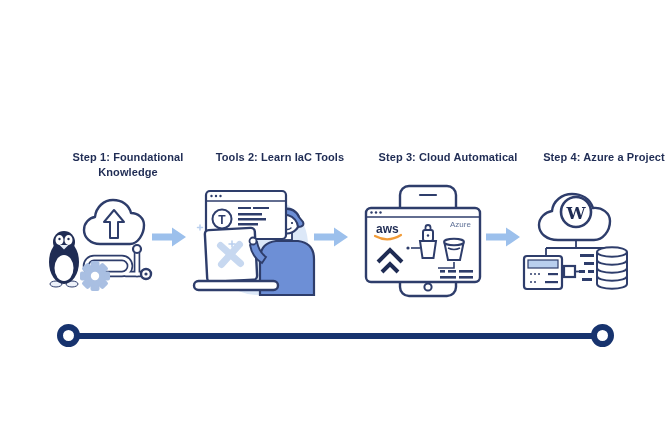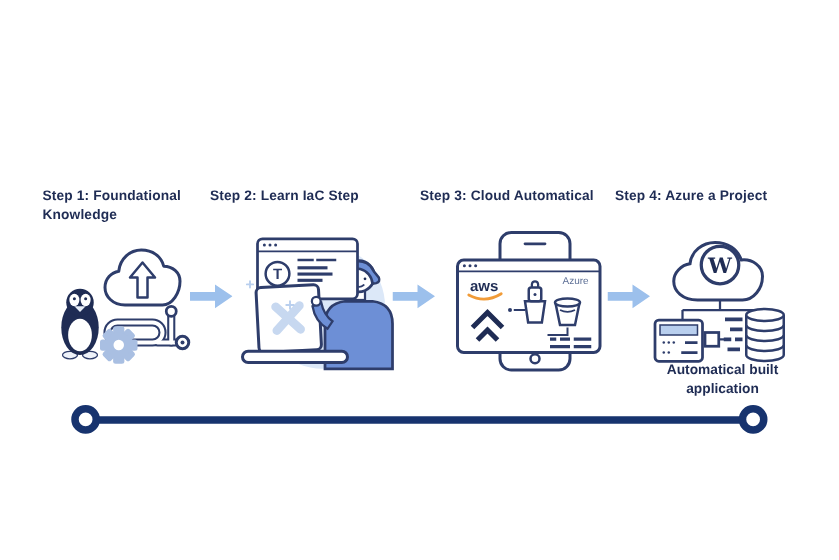--- a/index.html
+++ b/index.html
@@ -1,39 +1,39 @@
 <!DOCTYPE html>
 <html><head>
 <meta charset="utf-8">
 <style>
   html,body{margin:0;padding:0;background:#fff;}
   #canvas{position:relative;width:671px;height:448px;background:#ffffff;overflow:hidden;
           font-family:"Liberation Sans",sans-serif;}
   .step-title{position:absolute;font-size:11px;font-weight:bold;color:#1f2c54;
-              text-align:left;line-height:14.5px;letter-spacing:0.1px;}
+              text-align:center;line-height:14.5px;letter-spacing:0.1px;margin-left:32px;}
   .caption{position:absolute;font-size:11px;font-weight:bold;color:#1f2c54;
            text-align:center;line-height:14.5px;}
   .illus{position:absolute;}
   .arrow{position:absolute;width:34px;height:20px;}
   .timeline-bar{position:absolute;left:68px;top:333px;width:534px;height:6px;
                 background:#17336e;border-radius:3px;}
   .timeline-dot{position:absolute;width:23px;height:23px;box-sizing:border-box;
                 border:6px solid #17336e;border-radius:50%;background:#fff;top:324px;}
   .dot-left{left:57px;}
   .dot-right{left:591px;}
   svg text{font-family:"Liberation Sans",sans-serif;}
   svg text.serif{font-family:"DejaVu Serif",serif;}
 </style>
 </head>
 <body>
 
 <div id="canvas">
 
   <div class="step-title" style="left:34px;top:150px;width:124px;">Step 1: Foundational Knowledge</div>
-  <div class="step-title" style="left:168px;top:150px;width:160px;">Step 2: Learn IaC Step</div>
+  <div class="step-title" style="left:168px;top:150px;width:160px;">Tools 2: Learn IaC Tools</div>
   <div class="step-title" style="left:336px;top:150px;width:160px;">Step 3: Cloud Automatical</div>
   <div class="step-title" style="left:492px;top:150px;width:160px;">Step 4: Azure a Project</div>
 
   <svg class="illus" style="left:38px;top:190px;" width="120" height="110" viewBox="0 0 120 110">
     <g stroke="#2e3d6b" fill="#fff" stroke-width="2.4" stroke-linejoin="round">
       <path d="M62 54 C52 54 46 47 46 40 C46 33 51 28 57 27 C58 17 66 10 75 10 C84 10 91 15 93 23 C100 23 106 28 106 35 C106 44 100 54 92 54 Z"></path>
       <path d="M76 20 L86 32 L80 32 L80 48 L72 48 L72 32 L66 32 Z" stroke-width="2"></path>
     </g>
     <g>
       <ellipse cx="18" cy="94" rx="6" ry="3" fill="#eef2fa" stroke="#2e3d6b" stroke-width="1"></ellipse>
@@ -212,19 +212,18 @@
   <svg class="arrow" style="left:152px;top:227px;" viewBox="0 0 34 20">
     <polygon points="0,6.5 20,6.5 20,0.5 34,10 20,19.5 20,13.5 0,13.5" fill="#9cc0ec"></polygon>
   </svg>
   <svg class="arrow" style="left:314px;top:227px;" viewBox="0 0 34 20">
     <polygon points="0,6.5 20,6.5 20,0.5 34,10 20,19.5 20,13.5 0,13.5" fill="#9cc0ec"></polygon>
   </svg>
   <svg class="arrow" style="left:486px;top:227px;" viewBox="0 0 34 20">
     <polygon points="0,6.5 20,6.5 20,0.5 34,10 20,19.5 20,13.5 0,13.5" fill="#9cc0ec"></polygon>
   </svg>
 
-  <div class="caption" style="left:503px;top:289px;width:150px;">Automatical built application</div>
 
   <div class="timeline-bar"></div>
   <div class="timeline-dot dot-left"></div>
   <div class="timeline-dot dot-right"></div>
 
 </div>
 
 </body></html>

